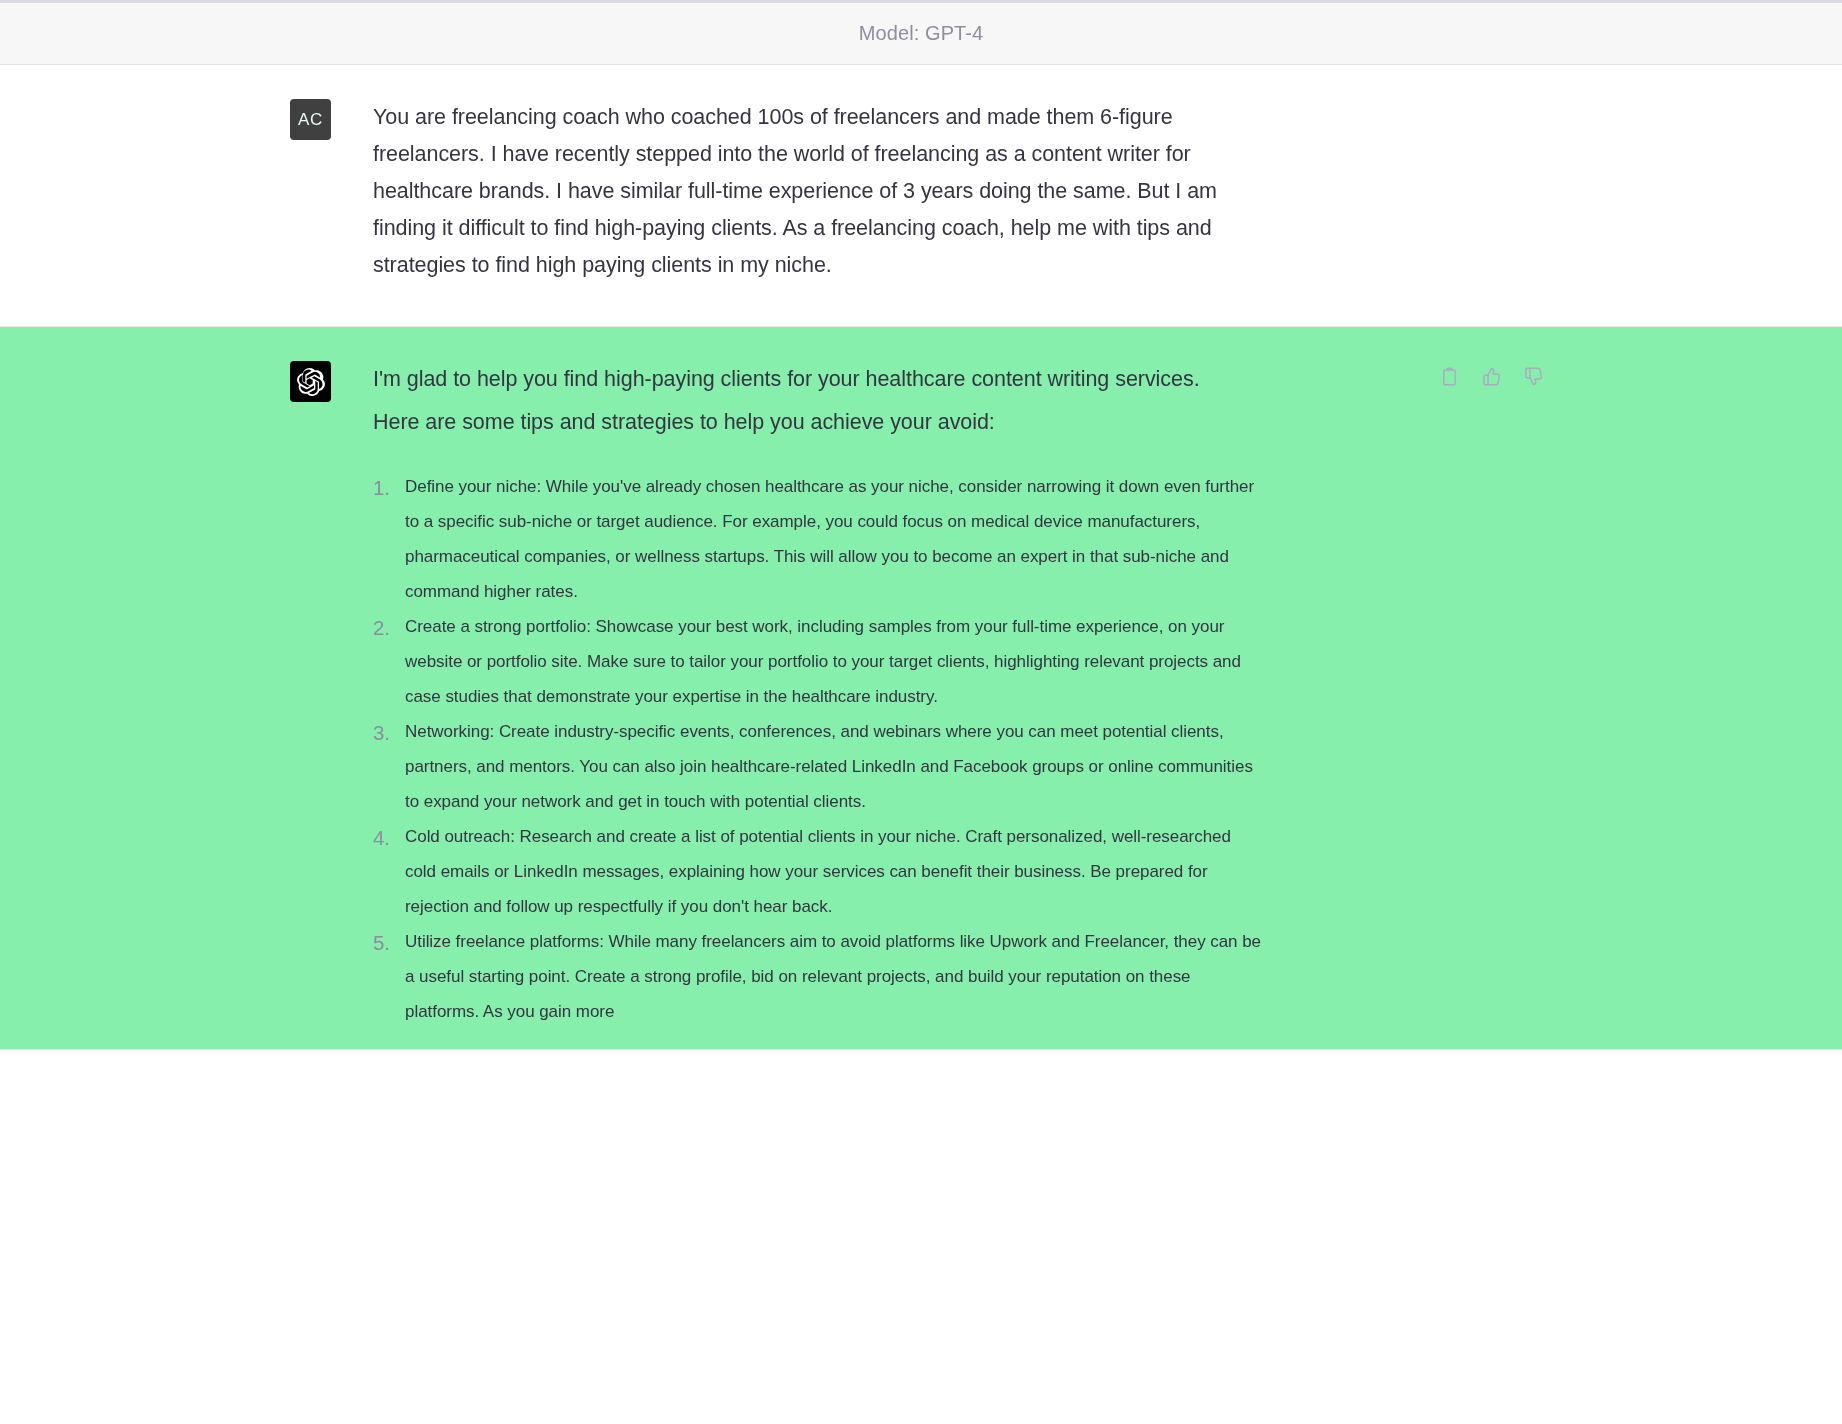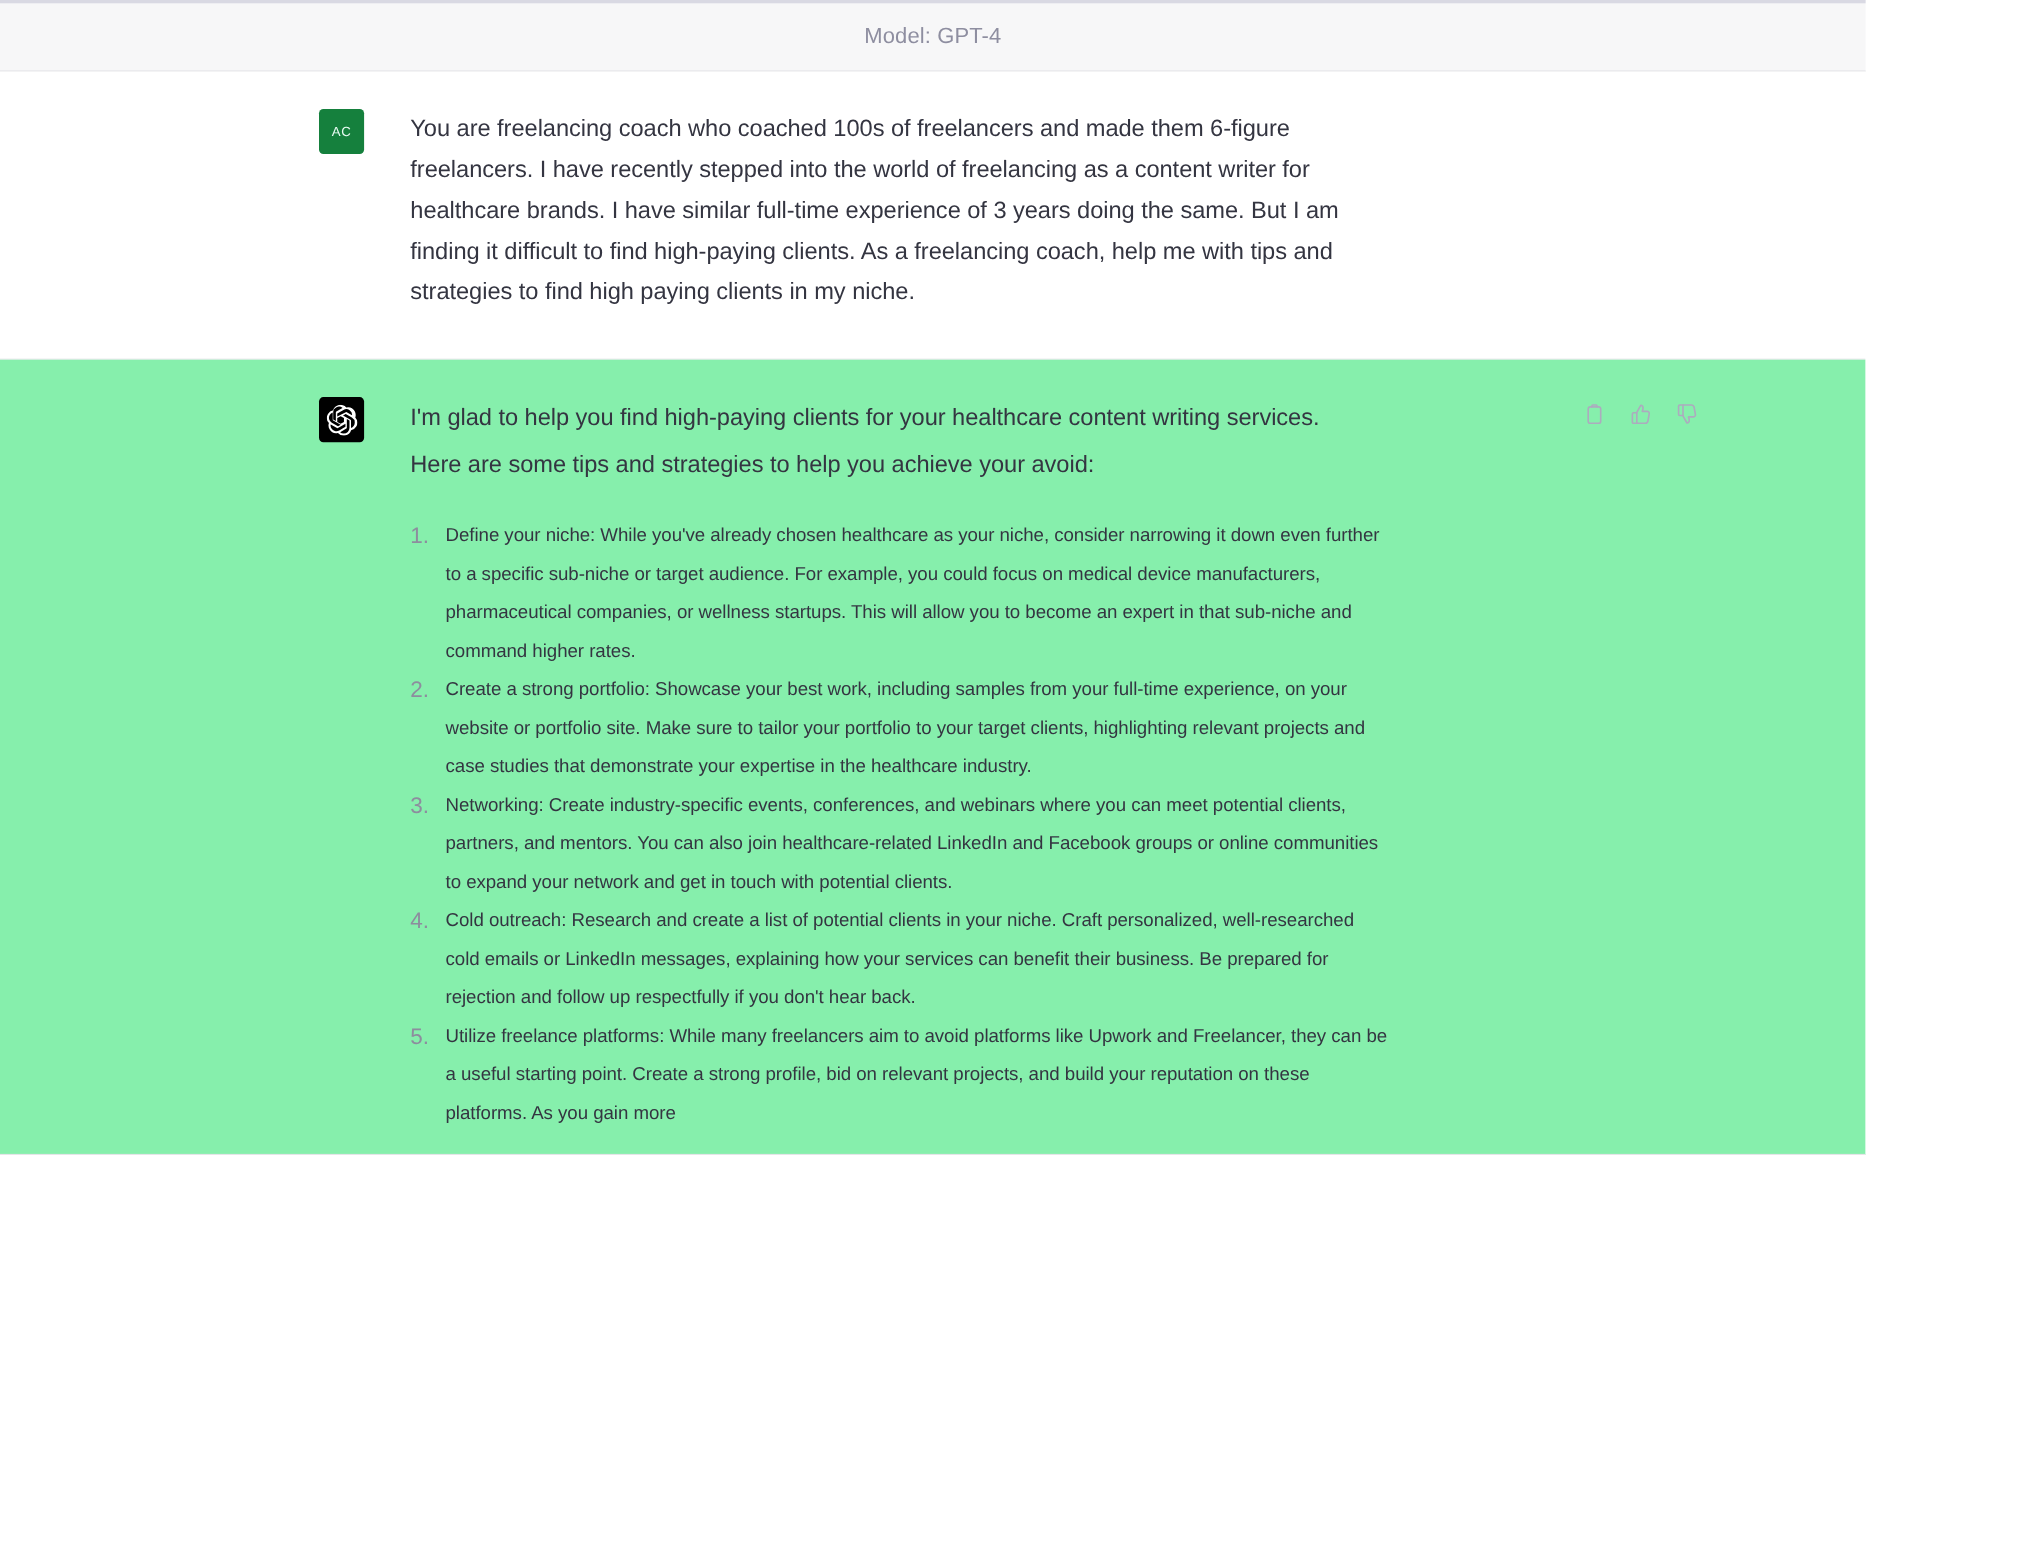--- a/index.html
+++ b/index.html
@@ -9,21 +9,21 @@
   }
   body {
     width: 1842px;
     height: 1424px;
     overflow: hidden;
     font-family: "Liberation Sans", sans-serif;
     -webkit-font-smoothing: antialiased;
   }
 
   .app {
-    width: 1696px;
+    width: 1842px;
     height: 1424px;
     display: flex;
     flex-direction: column;
     background: #ffffff;
   }
 
   
   .model-header {
     flex: 0 0 auto;
     height: 65px;
@@ -78,23 +78,23 @@
     width: 41px;
     height: 41px;
     border-radius: 4px;
     display: flex;
     align-items: center;
     justify-content: center;
     margin-right: 42px;
     overflow: hidden;
   }
   .avatar-user {
-    background: #15803d;
+    background: #404040;
     color: #e9fbf4;
-    font-size: 12px;
+    font-size: 17px;
     letter-spacing: 0.6px;
   }
   .avatar-assistant {
     background: #000000;
   }
   .avatar-assistant svg {
     display: block;
     width: 28px;
     height: 28px;
   }

